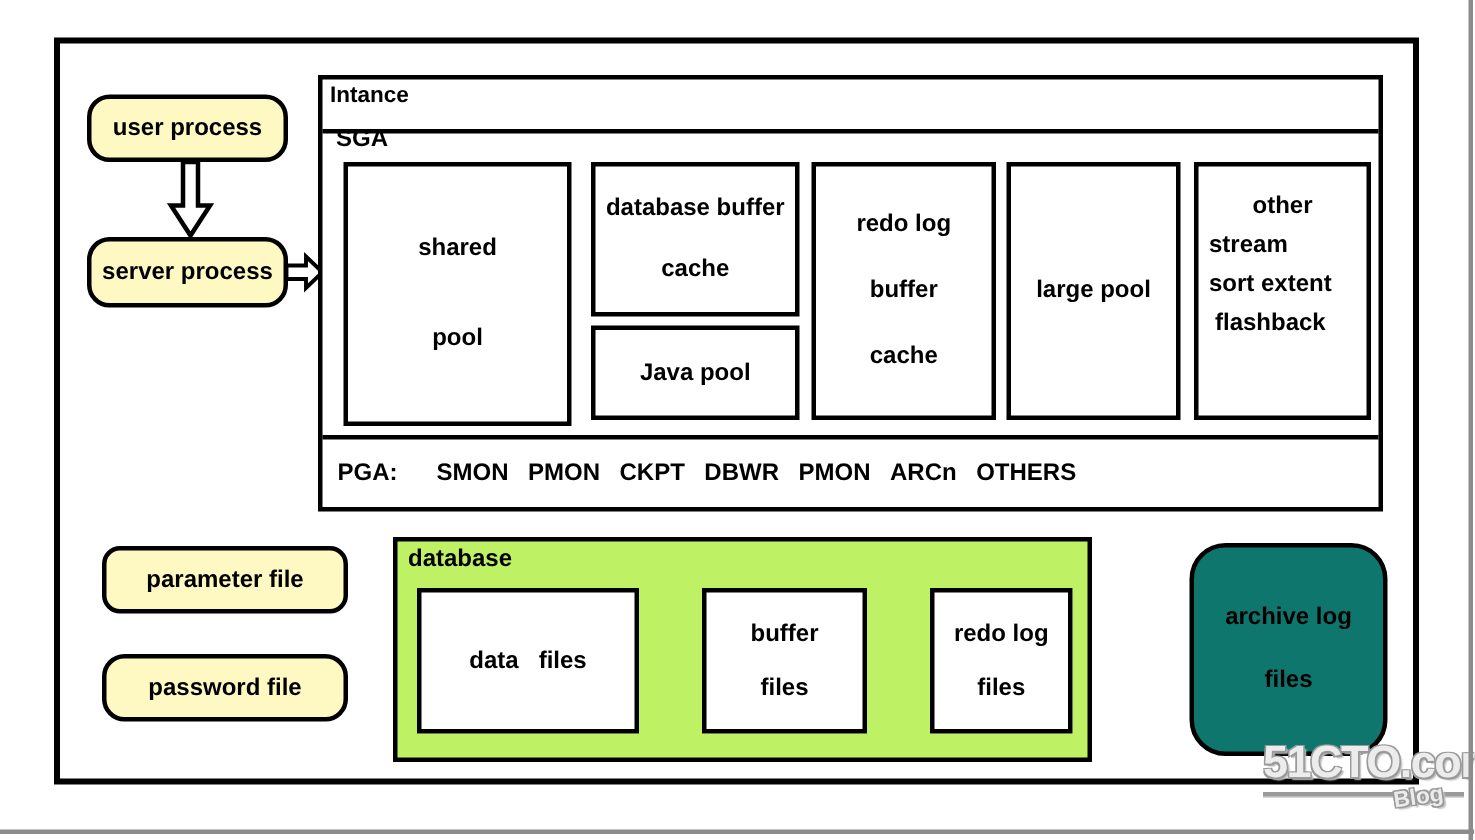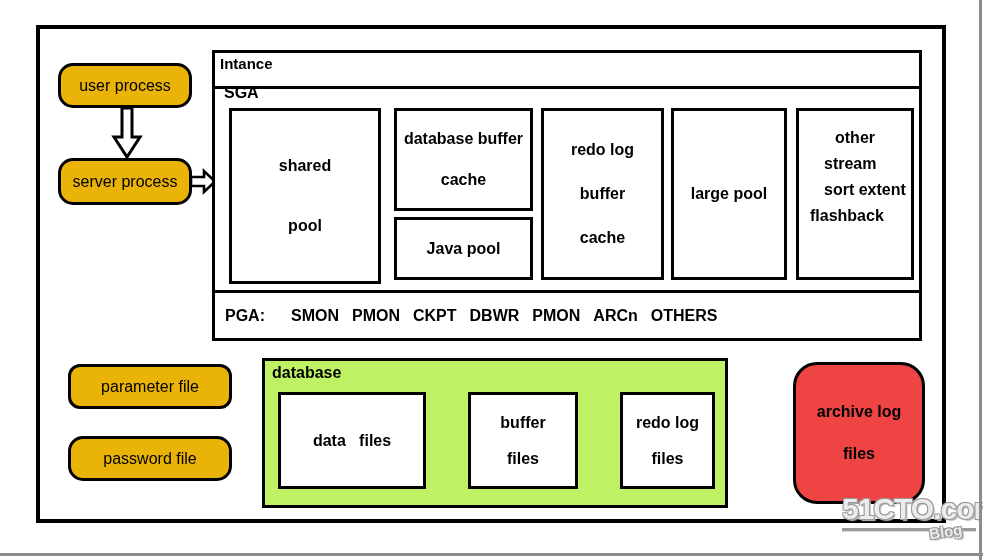--- a/index.html
+++ b/index.html
@@ -7,31 +7,31 @@
     position:relative; width:983px; height:560px; background:#ffffff;
     font-family:"Liberation Sans", sans-serif; color:#000; overflow:hidden;
   }
   .abs { position:absolute; box-sizing:border-box; }
 
   
   #frame { left:36px; top:25px; width:910px; height:498px; border:4px solid #000; }
 
   
   .rnode {
-    border:3px solid #000; border-radius:15px; background:#eab308;
+    border:3px solid #000; border-radius:15px; background:#fef9c3;
     display:flex; align-items:center; justify-content:center;
-    font-weight:normal; font-size:16px;text-align:center;
+    font-weight:bold; font-size:16px;text-align:center;
   }
   #user-process   { left:58px;  top:63px;  width:134px; height:45px; }
   #server-process { left:58px;  top:158px; width:134px; height:47px; }
   #parameter-file { left:68px;  top:364px; width:164px; height:45px;border-radius:12px; }
   #password-file  { left:68px;  top:436px; width:164px; height:45px; }
   #archive-log-files {
     left:793px; top:362px; width:132px; height:142px;
-    border:3px solid #000; border-radius:24px; background:#ef4444;
+    border:3px solid #000; border-radius:24px; background:#0f766e;
     display:flex; flex-direction:column; align-items:center; justify-content:center;
     gap:24px; font-weight:bold; font-size:16px;
   }
 
   
   .arrow-svg { position:absolute; overflow:visible; }
   #arrow-down  { left:110px; top:108px; }
   #arrow-right { left:190px; top:168px; }
 
   
@@ -45,21 +45,21 @@
     display:flex; flex-direction:column; align-items:center; justify-content:center;
     font-weight:bold; font-size:16px; text-align:center;
   }
   #shared-pool        { left:14px;  top:55px;  width:152px; height:176px; gap:42px; }
   #db-buffer-cache    { left:179px; top:55px;  width:139px; height:103px; gap:23px; }
   #java-pool          { left:179px; top:164px; width:139px; height:63px; }
   #redo-log-buffer    { left:326px; top:55px;  width:123px; height:172px; gap:26px; }
   #large-pool         { left:456px; top:55px;  width:116px; height:172px; }
   #other-pool         { left:581px; top:55px;  width:118px; height:172px;
     justify-content:flex-start; align-items:stretch; padding-top:14px; gap:0; text-align:left; }
-  #other-pool .oline  { line-height:26px; padding-left:25px; }
+  #other-pool .oline  { line-height:26px; padding-left:7px; }
   #other-pool .oline.first { text-align:center; padding-left:0; }
   #other-pool .oline.last  { padding-left:11px; }
 
   #pga-row {
     left:0; bottom:0; width:100%; height:48px; border-top:3px solid #000;
     display:flex; align-items:center; padding-left:10px;
     font-weight:bold; font-size:16px;
   }
   #pga-row .pga-label { margin-right:26px; }
   #pga-row .pga-item  { margin-right:13px; }

